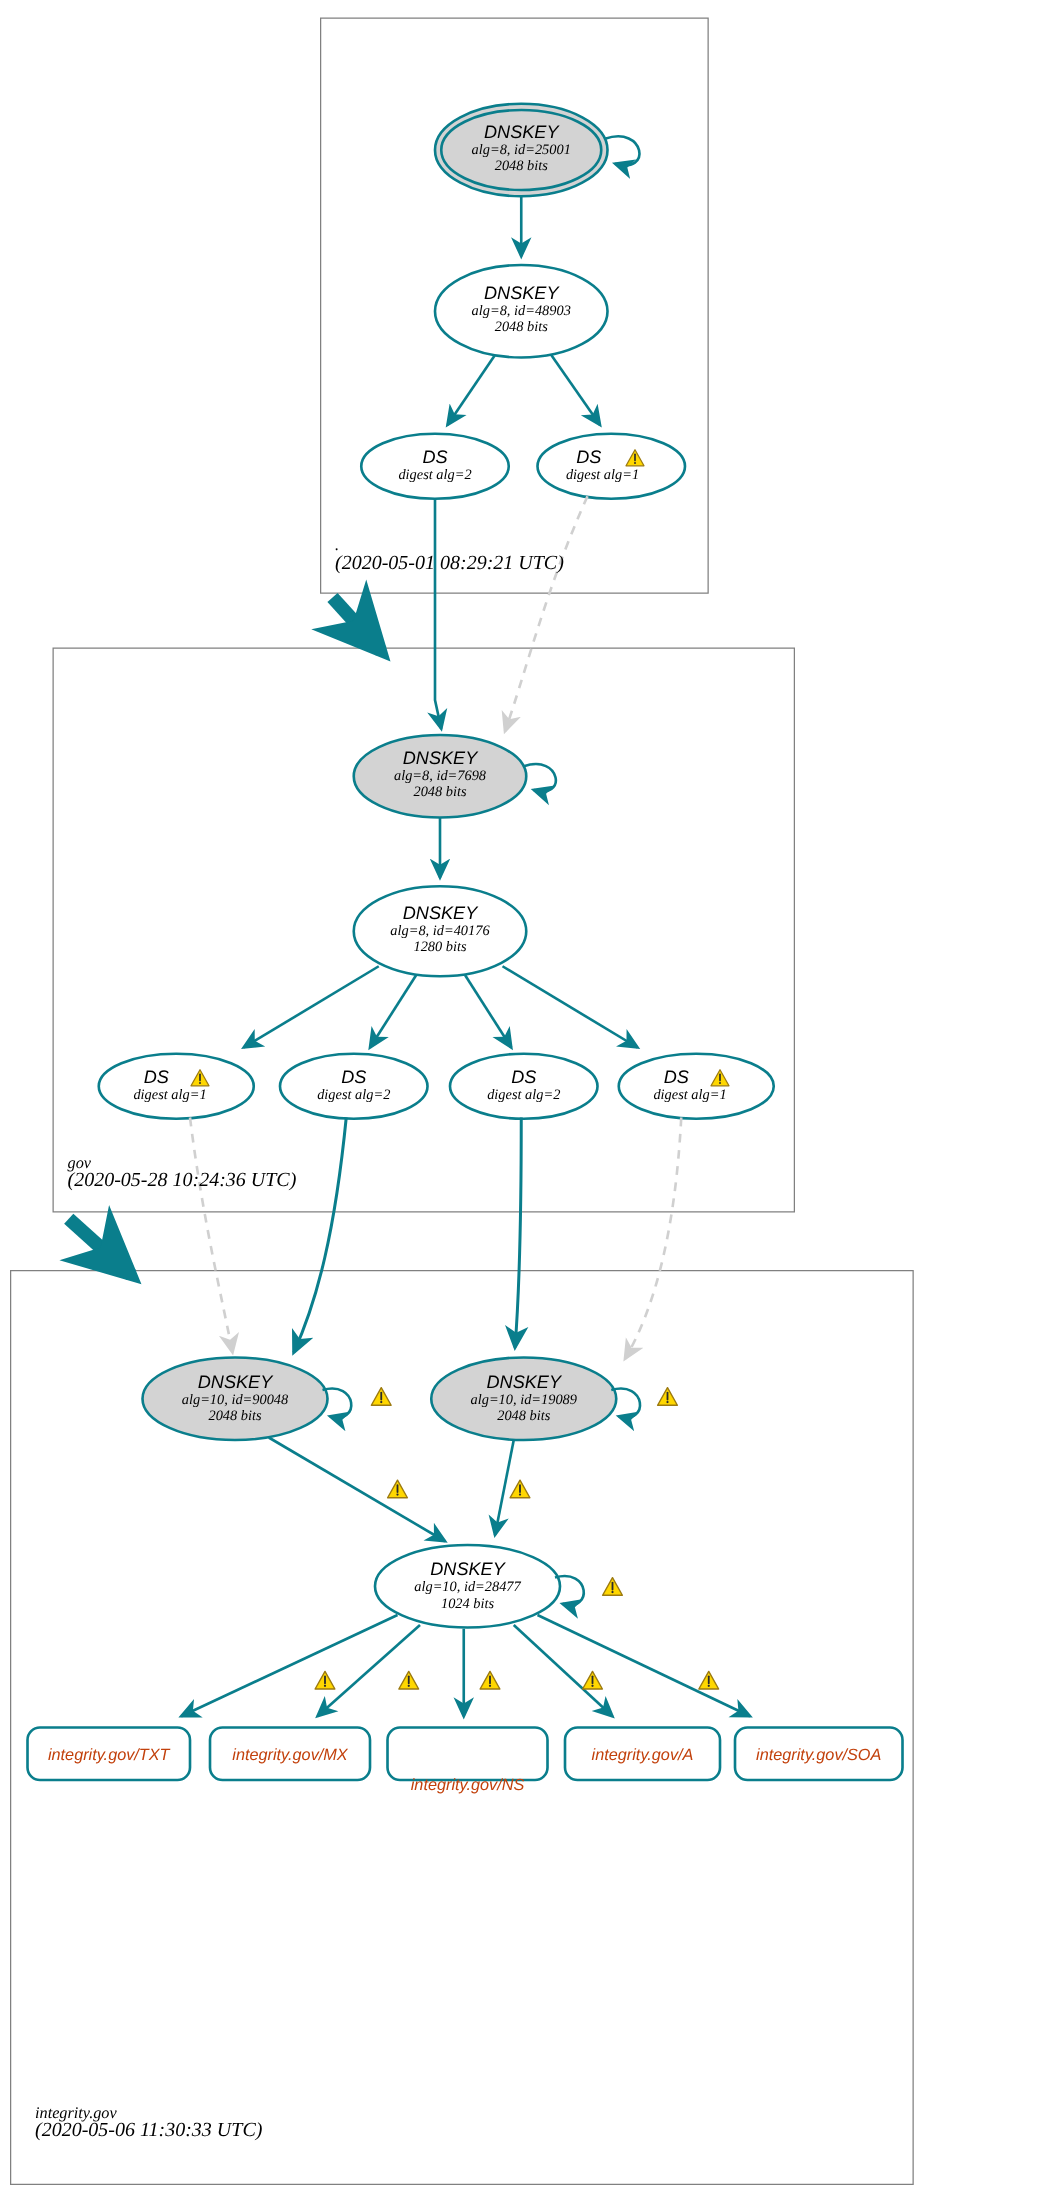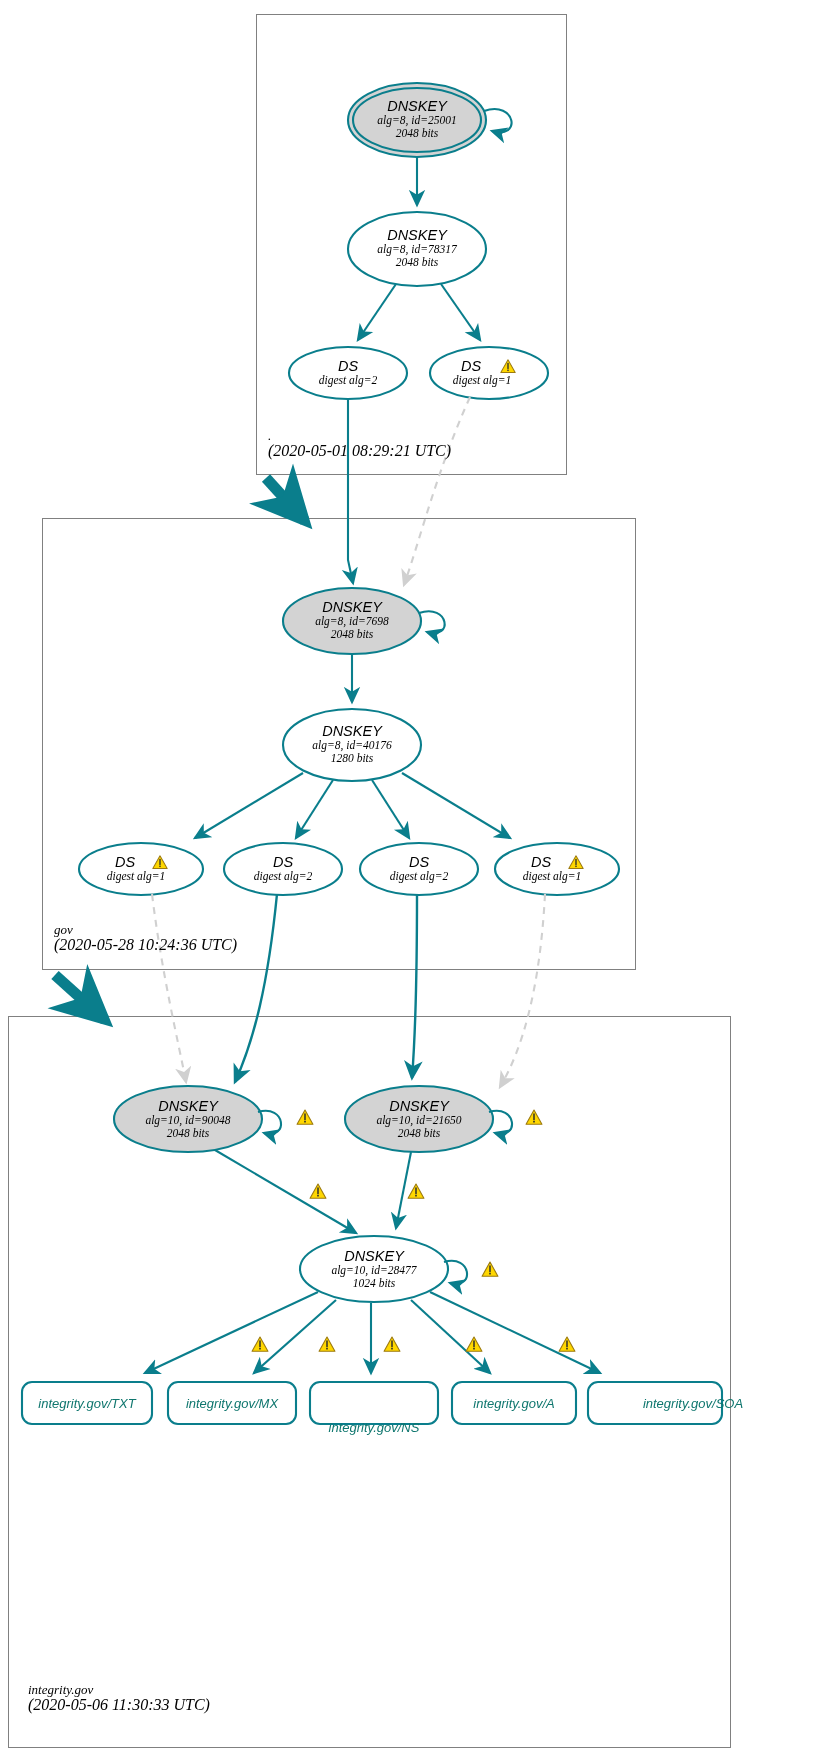--- a/index.html
+++ b/index.html
@@ -6,21 +6,21 @@
   body{width:833px;height:1762px;position:relative;font-family:"Liberation Serif",serif;overflow:hidden;}
   .canvas{position:absolute;left:0;top:0;width:833px;height:1272px;font-style:italic;}
   svg.layer{position:absolute;left:0;top:0;width:833px;height:1762px;overflow:visible;}
   .zonebox{position:absolute;border:1px solid #808080;background:transparent;box-sizing:border-box;}
   .zonelabel{position:absolute;font-family:"Liberation Serif",serif;color:#000;}
   .zonelabel .zname{font-size:13px;line-height:15px;}
   .zonelabel .zdate{font-size:16px;line-height:15px;}
   .nodetext{position:absolute;text-align:center;pointer-events:none;color:#000;}
   .nodetext .t1{font-family:"Liberation Sans",sans-serif;font-size:14.5px;line-height:16px;display:block;}
   .nodetext .t2{font-family:"Liberation Serif",serif;font-size:11.5px;line-height:13px;display:block;}
-  .rrlabel{position:absolute;text-align:center;font-family:"Liberation Sans",sans-serif;font-size:13px;color:#0f766e;}
+  .rrlabel{position:absolute;text-align:center;font-family:"Liberation Sans",sans-serif;font-size:13px;color:#c2410c;}
 </style>
 </head>
 <body>
 
 <div class="canvas">
 
   <div class="zonebox" style="left:256px;top:14px;width:311px;height:461px;"></div>
   <div class="zonebox" style="left:42px;top:518px;width:594px;height:452px;"></div>
   <div class="zonebox" style="left:8px;top:1016px;width:723px;height:732px;"></div>
 
@@ -191,21 +191,21 @@
   </svg>
 
   <div class="nodetext" style="left:347px;top:98px;width:140px;">
     <span class="t1">DNSKEY</span>
     <span class="t2">alg=8, id=25001</span>
     <span class="t2">2048 bits</span>
   </div>
 
   <div class="nodetext" style="left:347px;top:227px;width:140px;">
     <span class="t1">DNSKEY</span>
-    <span class="t2">alg=8, id=78317</span>
+    <span class="t2">alg=8, id=48903</span>
     <span class="t2">2048 bits</span>
   </div>
 
   <div class="nodetext" style="left:288px;top:358px;width:120px;">
     <span class="t1">DS</span>
     <span class="t2">digest alg=2</span>
   </div>
 
   <div class="nodetext" style="left:422px;top:358px;width:120px;">
     <span class="t1" style="margin-right:22px;">DS</span>
@@ -251,33 +251,33 @@
     <div class="zdate">(2020-05-28 10:24:36 UTC)</div>
   </div>
 
   <div class="nodetext" style="left:118px;top:1098px;width:140px;">
     <span class="t1">DNSKEY</span>
     <span class="t2">alg=10, id=90048</span>
     <span class="t2">2048 bits</span>
   </div>
   <div class="nodetext" style="left:349px;top:1098px;width:140px;">
     <span class="t1">DNSKEY</span>
-    <span class="t2">alg=10, id=21650</span>
+    <span class="t2">alg=10, id=19089</span>
     <span class="t2">2048 bits</span>
   </div>
   <div class="nodetext" style="left:304px;top:1248px;width:140px;">
     <span class="t1">DNSKEY</span>
     <span class="t2">alg=10, id=28477</span>
     <span class="t2">1024 bits</span>
   </div>
 
   <div class="rrlabel" style="left:22px;top:1396px;width:130px;">integrity.gov/TXT</div>
   <div class="rrlabel" style="left:168px;top:1396px;width:128px;">integrity.gov/MX</div>
   <div class="rrlabel" style="left:310px;top:1396px;width:128px;margin-top:24px;">integrity.gov/NS</div>
   <div class="rrlabel" style="left:452px;top:1396px;width:124px;">integrity.gov/A</div>
-  <div class="rrlabel" style="left:588px;top:1396px;width:134px;padding-left:38px;">integrity.gov/SOA</div>
+  <div class="rrlabel" style="left:588px;top:1396px;width:134px;">integrity.gov/SOA</div>
 
   <div class="zonelabel" style="left:28px;top:1682px;">
     <div class="zname">integrity.gov</div>
     <div class="zdate">(2020-05-06 11:30:33 UTC)</div>
   </div>
 
 </div>
 
 </body></html>

